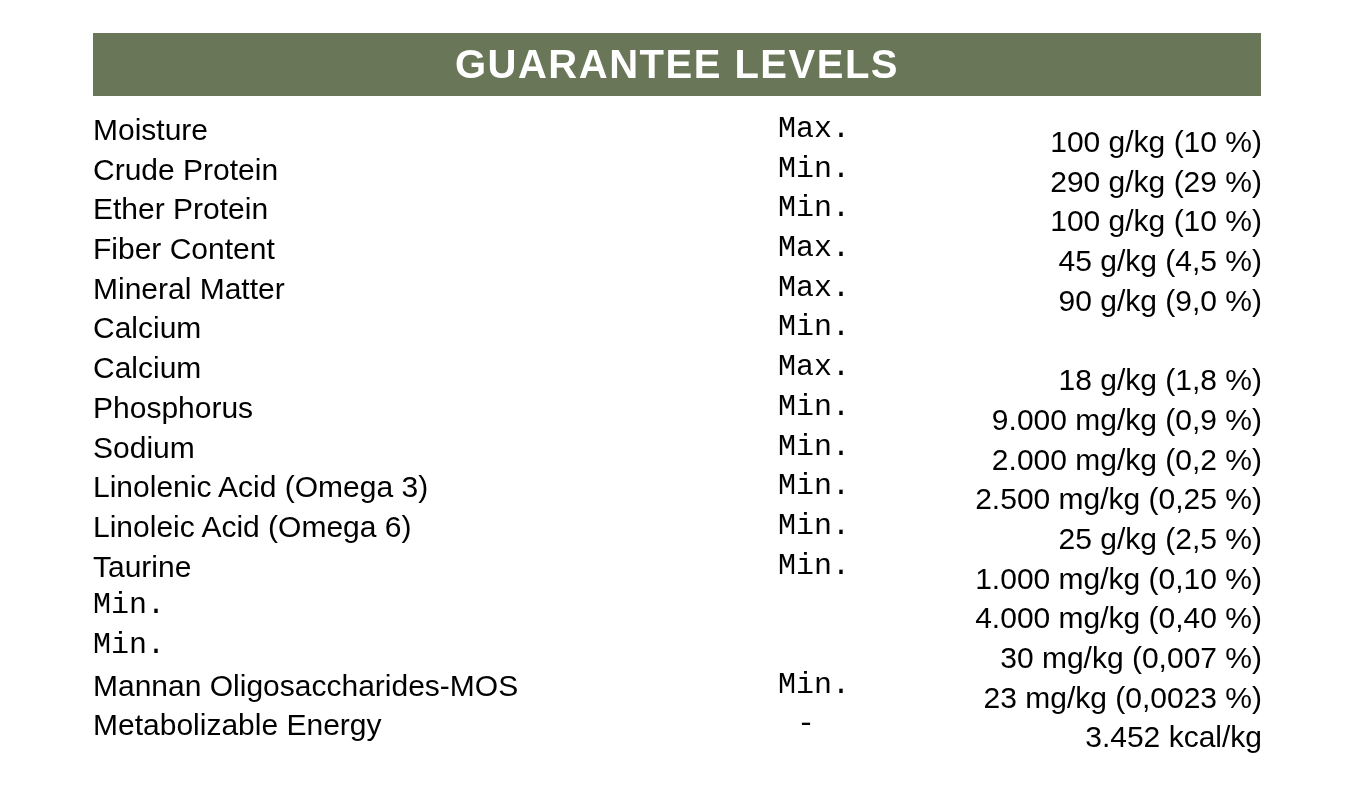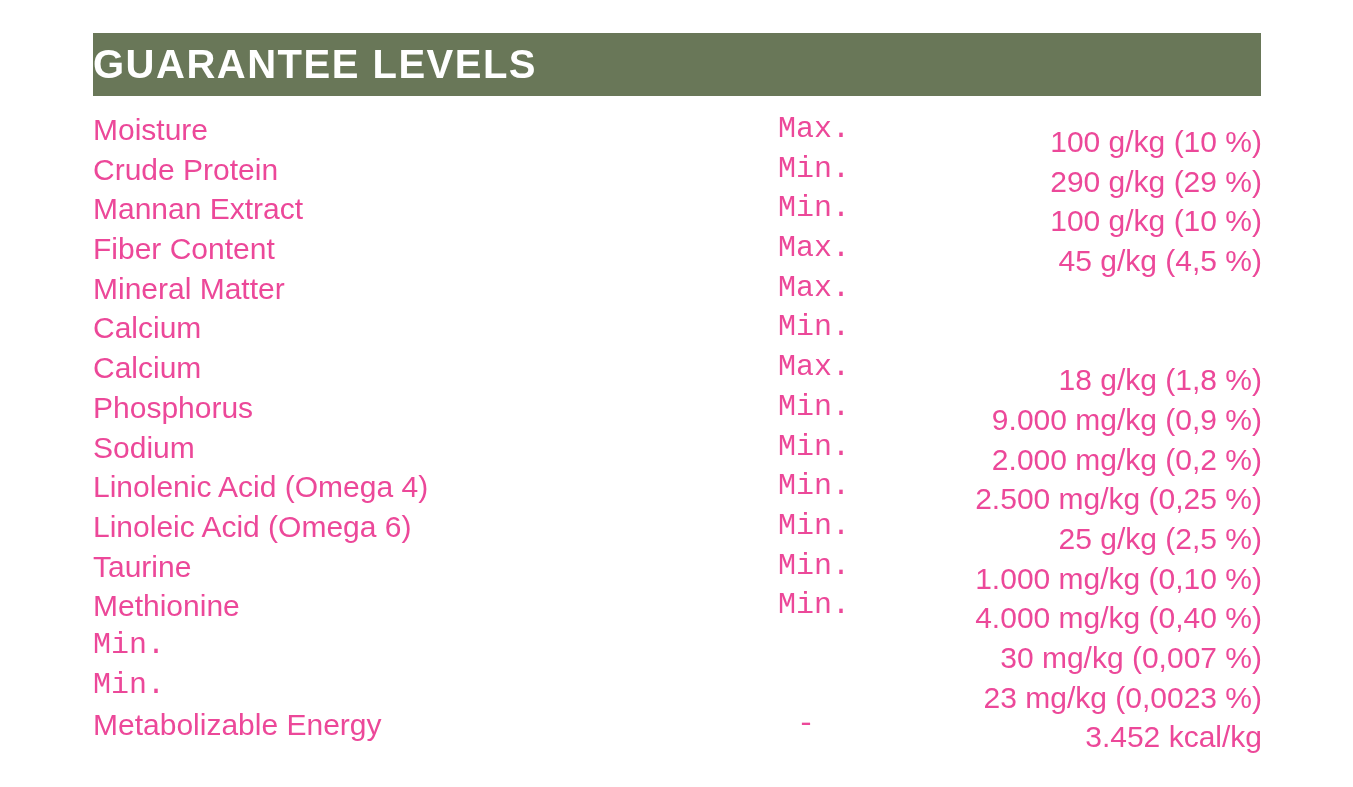--- a/index.html
+++ b/index.html
@@ -17,39 +17,40 @@
   }
   .header-bar {
     position: absolute;
     left: 93px;
     top: 33px;
     width: 1168px;
     height: 63px;
     background: #697758;
     display: flex;
     align-items: center;
+    justify-content: center;
   }
   .header-title {
     color: #ffffff;
     font-size: 40px;
     font-weight: 800;
     letter-spacing: 1.5px;
     white-space: nowrap;
   }
   .gtable {
     position: absolute;
     left: 93px;
     top: 110px;
     width: 1169px;
   }
   .grow {
     display: flex;
     height: 39.7px;
     align-items: center;
-    color: #ec4899;
+    color: #000000;
     font-size: 30px;
     line-height: 39.7px;
     white-space: nowrap;
   }
   .cell-nutrient {
     width: 685px;
     text-align: left;
     overflow: hidden;
   }
   .cell-limit {
@@ -84,34 +85,35 @@
       <div class="cell-value">100 g/kg (10 %)</div>
     </div>
 
     <div class="grow">
       <div class="cell-nutrient">Crude Protein</div>
       <div class="cell-limit">Min.</div>
       <div class="cell-value">290 g/kg (29 %)</div>
     </div>
 
     <div class="grow">
-      <div class="cell-nutrient">Mannan Extract</div>
+      <div class="cell-nutrient">Ether Protein</div>
       <div class="cell-limit">Min.</div>
       <div class="cell-value">100 g/kg (10 %)</div>
     </div>
 
     <div class="grow">
       <div class="cell-nutrient">Fiber Content</div>
       <div class="cell-limit">Max.</div>
       <div class="cell-value">45 g/kg (4,5 %)</div>
     </div>
 
     <div class="grow">
       <div class="cell-nutrient">Mineral Matter</div>
       <div class="cell-limit">Max.</div>
+      <div class="cell-value">90 g/kg (9,0 %)</div>
     </div>
 
     <div class="grow">
       <div class="cell-nutrient">Calcium</div>
       <div class="cell-limit">Min.</div>
     </div>
 
     <div class="grow">
       <div class="cell-nutrient">Calcium</div>
       <div class="cell-limit">Max.</div>
@@ -124,49 +126,49 @@
       <div class="cell-value">9.000 mg/kg (0,9 %)</div>
     </div>
 
     <div class="grow">
       <div class="cell-nutrient">Sodium</div>
       <div class="cell-limit">Min.</div>
       <div class="cell-value">2.000 mg/kg (0,2 %)</div>
     </div>
 
     <div class="grow">
-      <div class="cell-nutrient">Linolenic Acid (Omega 4)</div>
+      <div class="cell-nutrient">Linolenic Acid (Omega 3)</div>
       <div class="cell-limit">Min.</div>
       <div class="cell-value">2.500 mg/kg (0,25 %)</div>
     </div>
 
     <div class="grow">
       <div class="cell-nutrient">Linoleic Acid (Omega 6)</div>
       <div class="cell-limit">Min.</div>
       <div class="cell-value">25 g/kg (2,5 %)</div>
     </div>
 
     <div class="grow">
       <div class="cell-nutrient">Taurine</div>
       <div class="cell-limit">Min.</div>
       <div class="cell-value">1.000 mg/kg (0,10 %)</div>
     </div>
 
     <div class="grow">
-      <div class="cell-nutrient">Methionine</div>
       <div class="cell-limit">Min.</div>
       <div class="cell-value">4.000 mg/kg (0,40 %)</div>
     </div>
 
     <div class="grow">
       <div class="cell-limit">Min.</div>
       <div class="cell-value">30 mg/kg (0,007 %)</div>
     </div>
 
     <div class="grow">
+      <div class="cell-nutrient">Mannan Oligosaccharides-MOS</div>
       <div class="cell-limit">Min.</div>
       <div class="cell-value">23 mg/kg (0,0023 %)</div>
     </div>
 
     <div class="grow">
       <div class="cell-nutrient">Metabolizable Energy</div>
       <div class="cell-limit">-</div>
       <div class="cell-value">3.452 kcal/kg</div>
     </div>
 

